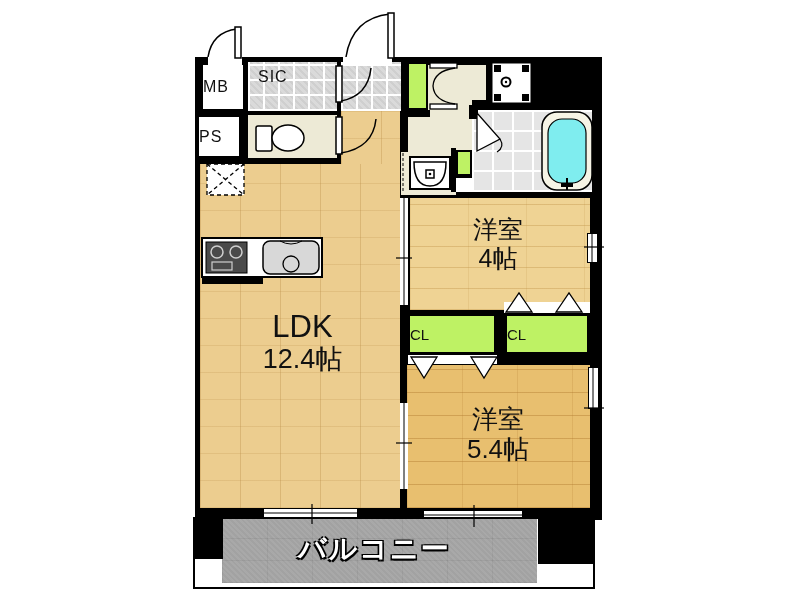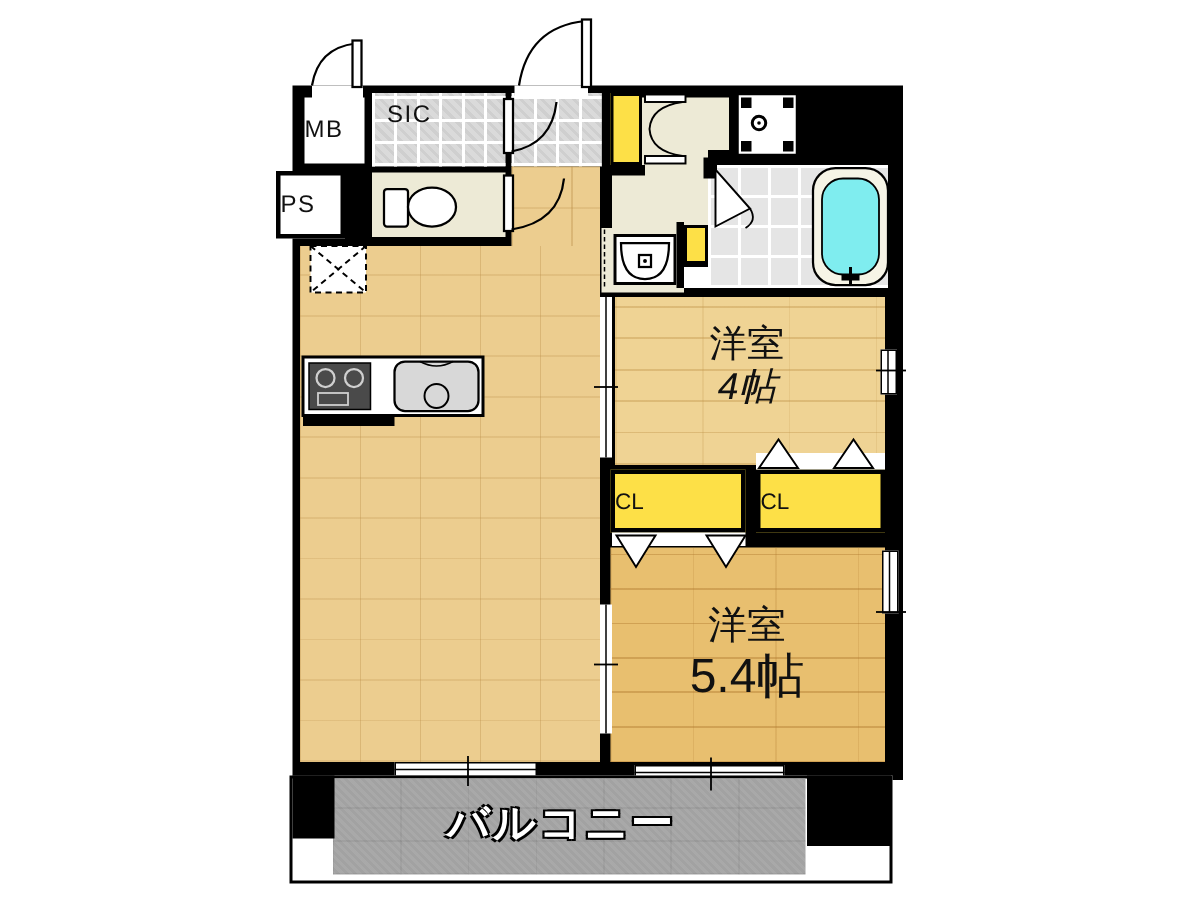--- a/index.html
+++ b/index.html
@@ -19,21 +19,21 @@
       repeating-linear-gradient(0deg, rgba(175,120,45,0.42) 0 1px, transparent 1px 23px),
       repeating-linear-gradient(90deg, rgba(175,120,45,0.2) 0 1px, transparent 1px 55px);}
   .tile{background-color:#DADADA;background-image:
       repeating-linear-gradient(90deg, #ffffff 0 2px, transparent 2px 15px),
       repeating-linear-gradient(0deg, #ffffff 0 2px, transparent 2px 15px),
       repeating-linear-gradient(45deg, rgba(0,0,0,0.05) 0 2px, transparent 2px 5px);}
   .bathtile{background-color:#E5E5E5;background-image:
       repeating-linear-gradient(90deg, #ffffff 0 2px, transparent 2px 20px),
       repeating-linear-gradient(0deg, #ffffff 0 2px, transparent 2px 20px);}
   .cream{background:#EDEAD6;}
-  .orange{background:#fde047;}
+  .orange{background:#bef264;}
   .whitebox{background:#fff;border:3px solid #000;}
   .balcony-gray{background-color:#A2A2A2;background-image:
       repeating-linear-gradient(45deg, rgba(255,255,255,0.07) 0 2px, transparent 2px 4px),
       repeating-linear-gradient(0deg, rgba(0,0,0,0.06) 0 1px, transparent 1px 22px),
       repeating-linear-gradient(90deg, rgba(0,0,0,0.05) 0 1px, transparent 1px 45px);}
   
   .lbl{display:flex;align-items:center;justify-content:flex-start;color:#111;}
   .lbl-col{display:flex;flex-direction:column;align-items:center;justify-content:center;color:#111;}
   .small-lbl{font-size:16px;letter-spacing:1px;}
   .cl-lbl{font-size:15px;}
@@ -66,21 +66,21 @@
 
   <div class="abs wall-base" style="left:486px;top:60px;width:10px;height:50px;"></div>
   <div class="abs wall-base" style="left:472px;top:100px;width:60px;height:10px;"></div>
   <div class="abs wall-base" style="left:469px;top:105px;width:9px;height:14px;"></div>
   <div class="abs wall-base" style="left:451px;top:148px;width:5px;height:44px;"></div>
   <div class="abs wall-base" style="left:405px;top:110px;width:25px;height:7px;"></div>
 
   <div class="abs whitebox lbl small-lbl" style="left:200px;top:62px;width:46px;height:50px;">
     <span>MB</span>
   </div>
-  <div class="abs whitebox lbl small-lbl" style="left:184px;top:114px;width:46px;height:45px;">
+  <div class="abs whitebox lbl small-lbl" style="left:196px;top:114px;width:46px;height:45px;">
     <span>PS</span>
   </div>
 
   <div class="abs orange" style="left:407px;top:62px;width:21px;height:48px;border:2px solid #000;"></div>
   <div class="abs orange" style="left:456px;top:150px;width:16px;height:26px;border:2px solid #000;"></div>
   <div class="abs" style="left:456px;top:178px;width:16px;height:14px;background:#fff;"></div>
 
   <div class="abs" style="left:409px;top:156px;width:42px;height:34px;background:#fff;border:2px solid #000;"></div>
 
   <div class="abs orange lbl cl-lbl" style="left:407px;top:313px;width:90px;height:42px;border:3px solid #000;">
@@ -104,27 +104,31 @@
   <div class="abs" style="left:263px;top:508px;width:95px;height:10px;background:#fff;border:1px solid #000;"></div>
   <div class="abs" style="left:423px;top:510px;width:100px;height:10px;background:#fff;border:1px solid #000;"></div>
 
   <div class="abs" style="left:193px;top:517px;width:402px;height:72px;background:#fff;border:2px solid #000;"></div>
   <div class="abs balcony-gray" style="left:222px;top:519px;width:315px;height:64px;"></div>
   <div class="abs wall-base" style="left:195px;top:517px;width:28px;height:42px;"></div>
   <div class="abs wall-base" style="left:538px;top:517px;width:56px;height:47px;"></div>
   <div class="abs lbl" id="balcony-label" style="left:298px;top:536px;width:165px;height:26px;">バルコニー</div>
 
   <div class="abs lbl small-lbl" style="left:258px;top:64px;width:70px;height:26px;">SIC</div>
+  <div class="abs lbl-col" style="left:225px;top:308px;width:155px;height:68px;">
+    <div class="room-name" style="font-size:31px;">LDK</div>
+    <div class="room-name" style="font-size:27px;">12.4帖</div>
+  </div>
   <div class="abs lbl-col" style="left:428px;top:215px;width:140px;height:58px;">
     <div class="room-name" style="font-size:25px;">洋室</div>
-    <div class="room-name" style="font-size:25px;font-style:italic;">4帖</div>
+    <div class="room-name" style="font-size:25px;">4帖</div>
   </div>
   <div class="abs lbl-col" style="left:418px;top:402px;width:160px;height:66px;">
     <div class="room-name" style="font-size:26px;">洋室</div>
-    <div class="room-name" style="font-size:32px;">5.4帖</div>
+    <div class="room-name" style="font-size:26px;">5.4帖</div>
   </div>
 
 
   <svg width="800" height="600" viewBox="0 0 800 600">
 
     <g fill="#fff" stroke="#000" stroke-width="1.5">
       <path d="M390,14 Q352,18 346,57" fill="none"></path>
       <rect x="388" y="13" width="6" height="45"></rect>
     </g>
 

